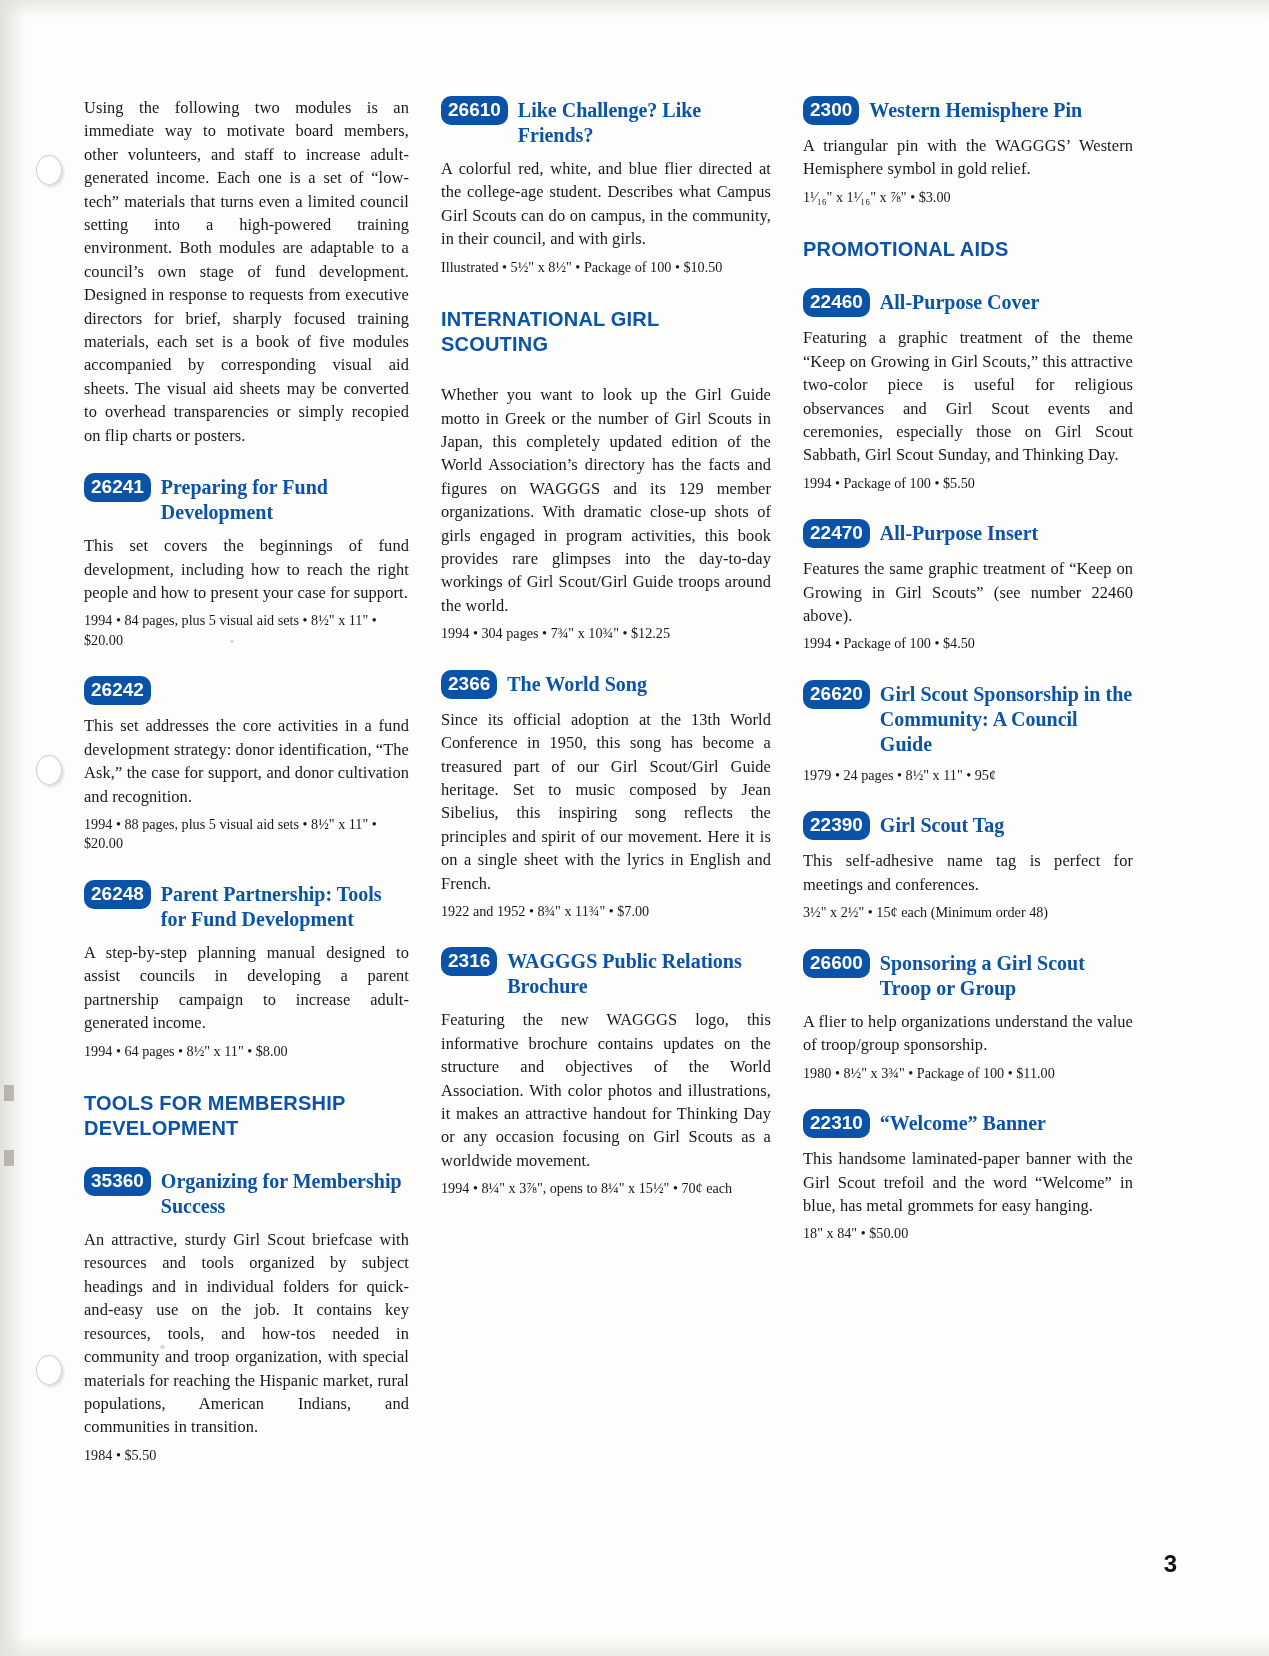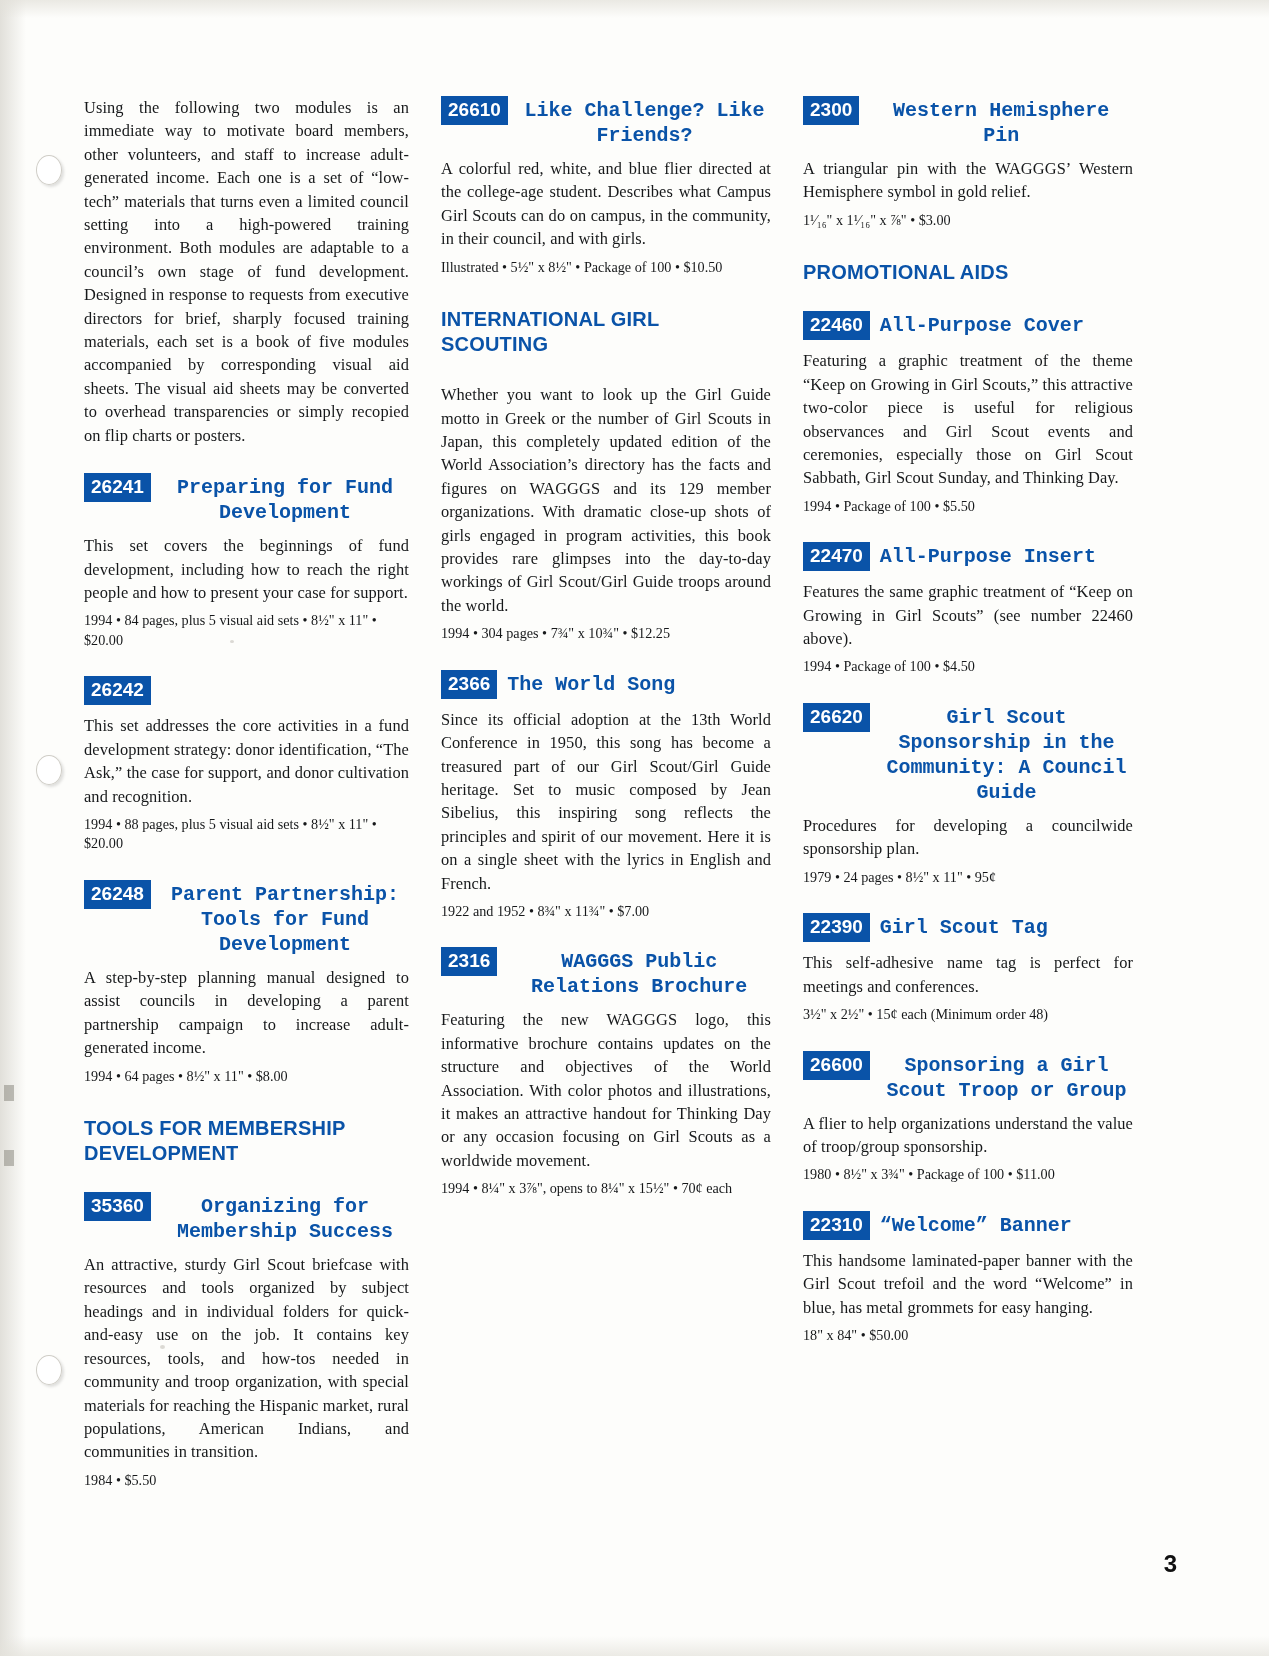--- a/index.html
+++ b/index.html
@@ -117,29 +117,29 @@
   .code {
     background: #0a53a8;
     color: #ffffff;
     font-family: "Liberation Sans", sans-serif;
     font-weight: bold;
     font-size: 19px;
     line-height: 26px;
     padding: 1px 7px 2px 7px;
     white-space: nowrap;
     flex: 0 0 auto;
+    border-radius: 10px;
   }
   .title {
-    font-family: Liberation Mono, monospace;
+    font-family: Liberation Serif, serif;
     font-weight: bold;
     color: #0a53a8;
     font-size: 20px;
     line-height: 25px;
     padding-top: 2px;
-    text-align: center;
   }
 
   .folio {
     position: absolute;
     right: 92px;
     bottom: 78px;
     font-family: "Liberation Sans", sans-serif;
     font-weight: bold;
     font-size: 24px;
     color: #111;
@@ -285,21 +285,20 @@
         </div>
         <p class="body">Features the same graphic treatment of “Keep on Growing in Girl Scouts” (see number 22460 above).</p>
         <p class="spec">1994 • Package of 100 • $4.50</p>
       </div>
 
       <div class="item">
         <div class="item-head">
           <span class="code">26620</span>
           <span class="title">Girl Scout Sponsorship in the Community: A Council Guide</span>
         </div>
-        <p class="body">Procedures for developing a councilwide sponsorship plan.</p>
         <p class="spec">1979 • 24 pages • 8½" x 11" • 95¢</p>
       </div>
 
       <div class="item">
         <div class="item-head">
           <span class="code">22390</span>
           <span class="title">Girl Scout Tag</span>
         </div>
         <p class="body">This self-adhesive name tag is perfect for meetings and conferences.</p>
         <p class="spec">3½" x 2½" • 15¢ each (Minimum order 48)</p>

